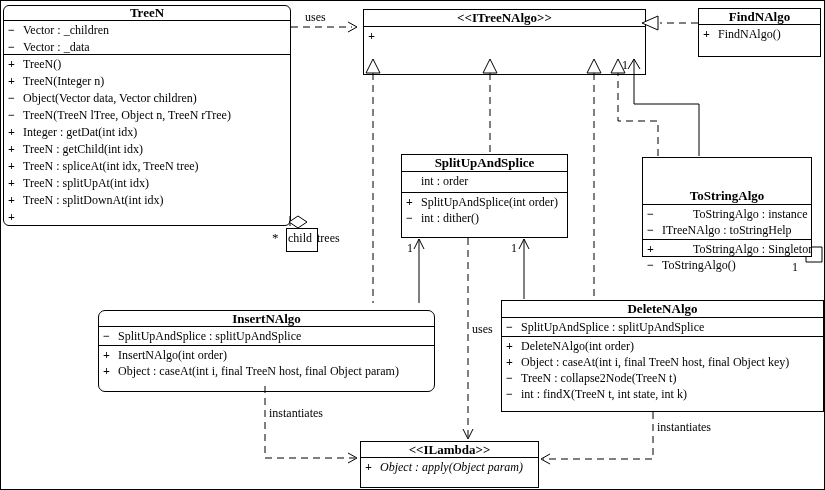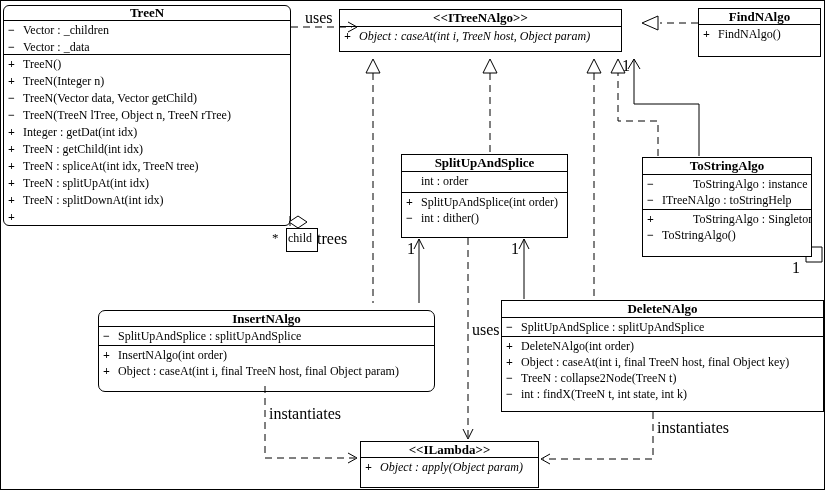--- a/index.html
+++ b/index.html
@@ -11,21 +11,21 @@
        display:flex;flex-direction:column;}
   .ct{font-weight:bold;font-size:13px;text-align:center;border-bottom:1px solid #000;
       flex:0 0 auto;line-height:15px;white-space:nowrap;overflow:hidden;}
   .sec{flex:0 0 auto;padding:1px 0;overflow:hidden;}
   .sec.mid{border-bottom:1px solid #000;}
   .row{display:flex;font-size:12px;line-height:16px;white-space:nowrap;}
   .tallrows .row{line-height:17px;}
   .vis{flex:0 0 15px;padding-left:4px;font-weight:bold;}
   .u{margin-left:31px;}
   .i{font-style:italic;}
-  .lbl{position:absolute;font-size:16px;line-height:13px;white-space:nowrap;}
+  .lbl{position:absolute;font-size:12px;line-height:13px;white-space:nowrap;}
   .qualbox{position:absolute;border:1px solid #000;background:#fff;font-size:12px;
            line-height:13px;padding:3px 1px;text-align:left;}
   svg.edges{position:absolute;left:0;top:0;pointer-events:none;}
   svg .ln{fill:none;stroke:#000;stroke-width:1;}
   svg .dash{stroke-dasharray:7 5;}
   svg .tri{fill:#fff;stroke:#000;stroke-width:1;}
 </style>
 </head>
 <body>
 
@@ -47,21 +47,21 @@
       <div class="row">
           <span class="vis">+</span>
           <span>TreeN()</span>
         </div>
       <div class="row">
           <span class="vis">+</span>
           <span>TreeN(Integer n)</span>
         </div>
       <div class="row">
           <span class="vis">−</span>
-          <span>TreeN(Vector data, Vector getChild)</span>
+          <span>Object(Vector data, Vector children)</span>
         </div>
       <div class="row">
           <span class="vis">−</span>
           <span>TreeN(TreeN lTree, Object n, TreeN rTree)</span>
         </div>
       <div class="row">
           <span class="vis">+</span>
           <span>Integer : getDat(int idx)</span>
         </div>
       <div class="row">
@@ -79,26 +79,25 @@
       <div class="row">
           <span class="vis">+</span>
           <span>TreeN : splitDownAt(int idx)</span>
         </div>
       <div class="row">
           <span class="vis">+</span>
         </div>
     </div>
   </div>
 
-  <div class="cls" style="left:338px;top:8px;width:283px;height:43px;">
+  <div class="cls" style="left:362px;top:8px;width:283px;height:66px;">
     <div class="ct" style="height:16px;line-height:16px;">&lt;&lt;ITreeNAlgo&gt;&gt;</div>
     <div class="sec">
       <div class="row">
           <span class="vis i">+</span>
-          <span class="i">Object : caseAt(int i, TreeN host, Object param)</span>
         </div>
     </div>
   </div>
 
   <div class="cls" style="left:697px;top:7px;width:123px;height:49px;">
     <div class="ct" style="height:15px;line-height:15px;">FindNAlgo</div>
     <div class="sec">
       <div class="row">
           <span class="vis">+</span>
           <span>FindNAlgo()</span>
@@ -120,21 +119,21 @@
           <span>SplitUpAndSplice(int order)</span>
         </div>
       <div class="row">
           <span class="vis">−</span>
           <span>int : dither()</span>
         </div>
     </div>
   </div>
 
   <div class="cls" style="left:641px;top:156px;width:170px;height:100px;">
-    <div class="ct" style="height:16px;line-height:16px;">ToStringAlgo</div>
+    <div class="ct" style="height:16px;line-height:16px;margin-top:30px;">ToStringAlgo</div>
     <div class="sec mid" style="height:32px;">
       <div class="row">
           <span class="vis">−</span>
           <span class="u">ToStringAlgo : instance</span>
         </div>
       <div class="row">
           <span class="vis">−</span>
           <span>ITreeNAlgo : toStringHelp</span>
         </div>
     </div>

